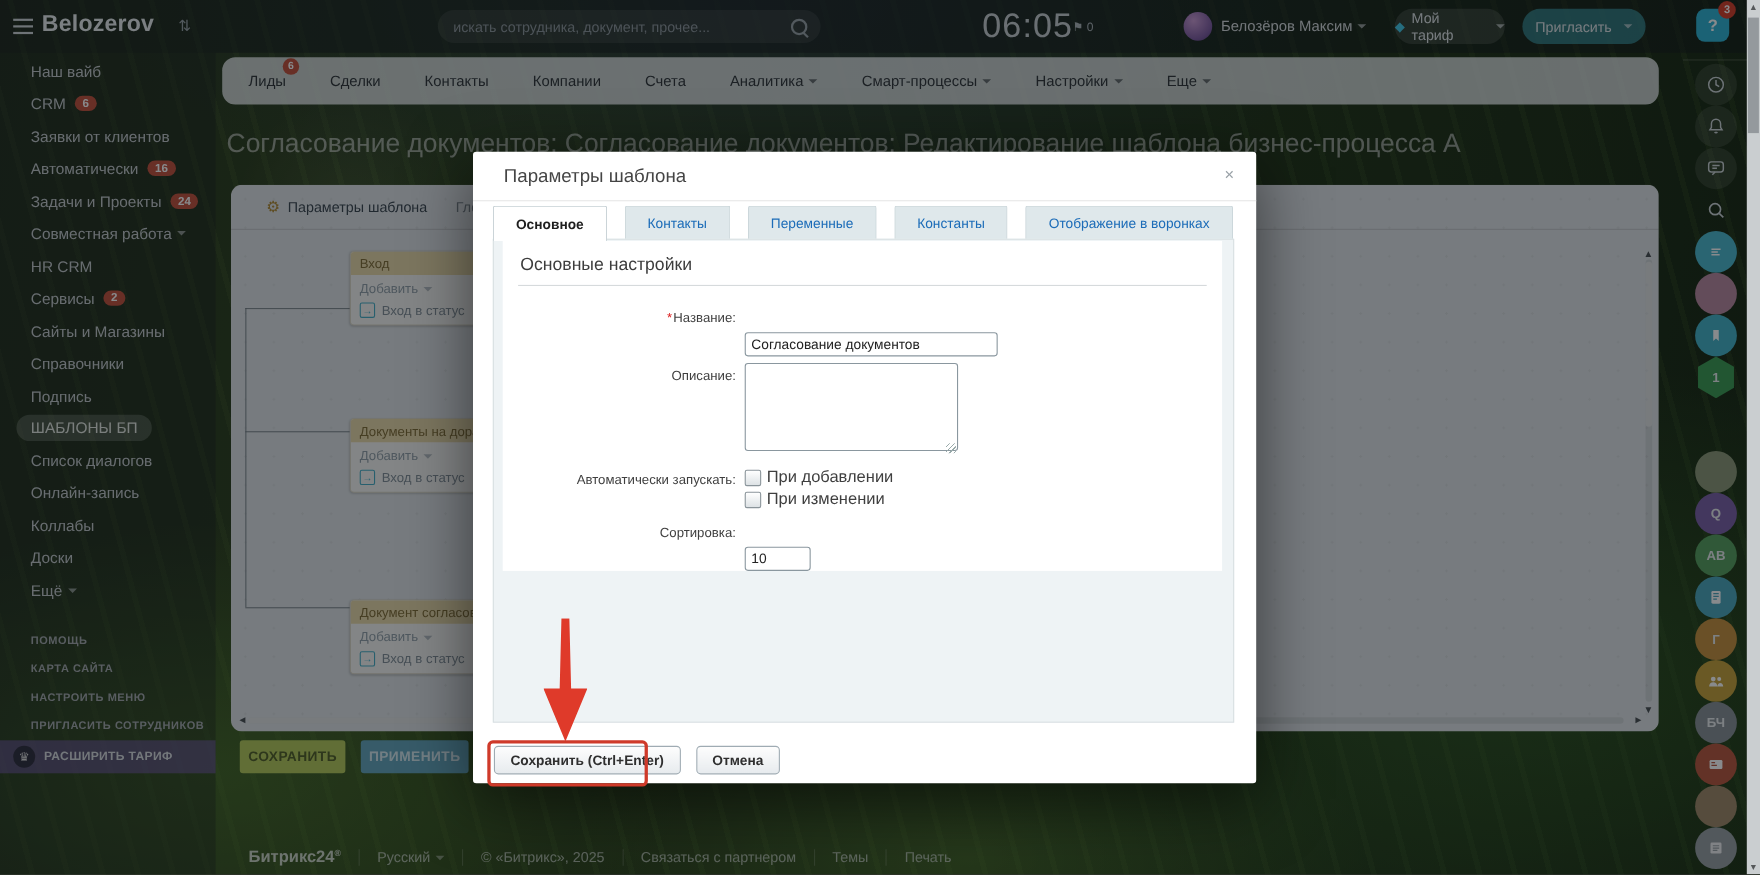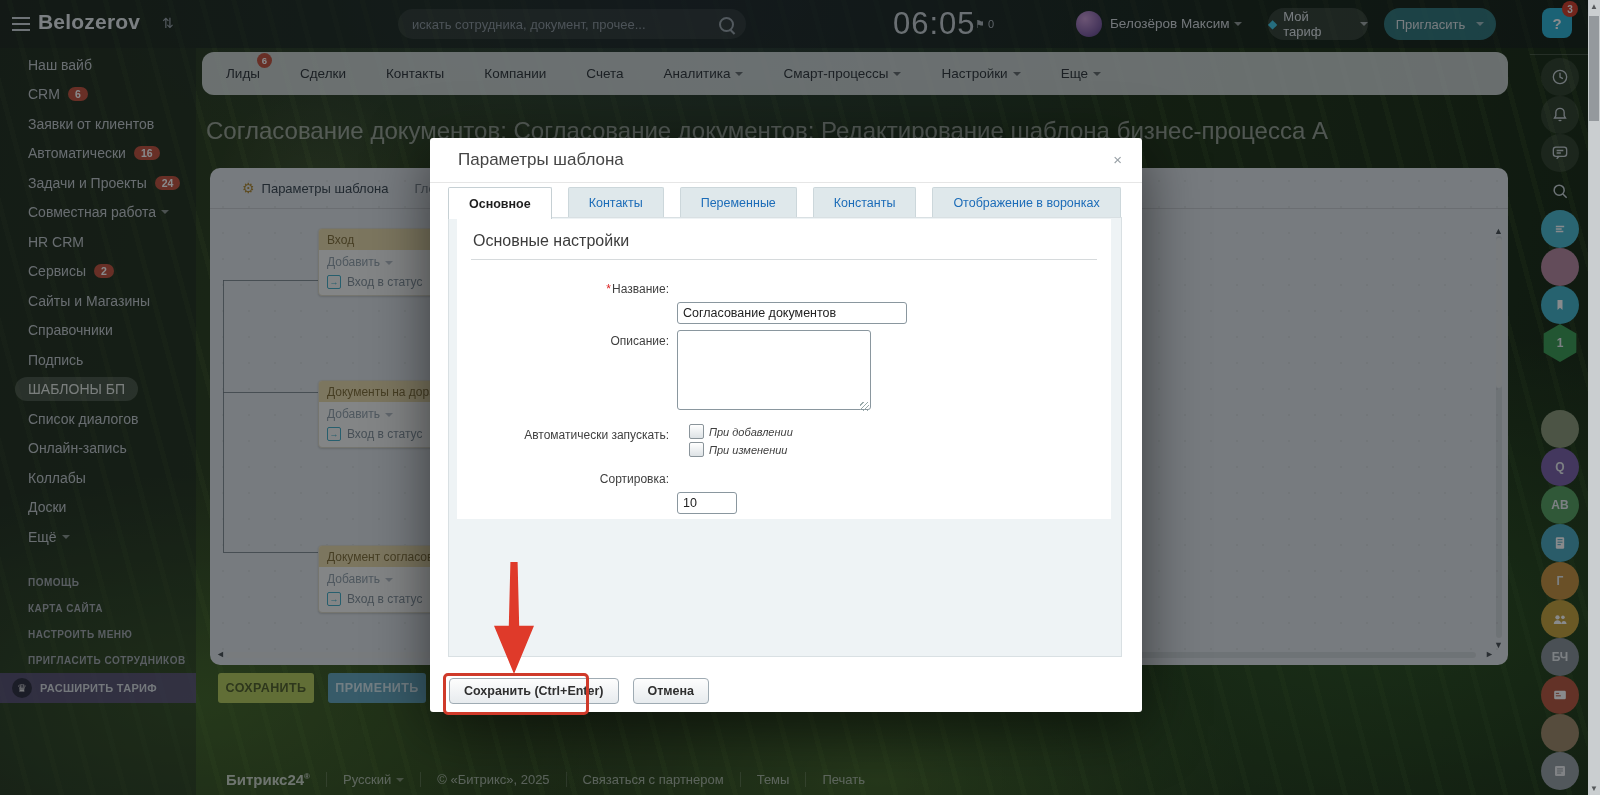--- a/index.html
+++ b/index.html
@@ -124,21 +124,21 @@
   .frow{display:flex;margin-top:10px;}
   .flabel{width:198px;text-align:right;padding-right:8px;font-size:12px;color:#3f3f3f;padding-top:4px;flex:none;}
   .req{color:#d22;margin-right:1px;}
   .tin{border:1px solid #8a979f;border-radius:3px;height:20px;font-size:12.5px;font-family:inherit;padding:0 5px;color:#222;margin-top:24px;}
   .name-in{width:218px;}
   .sort-in{width:48px;}
   .tarea{border:1px solid #8a979f;border-radius:3px;width:188px;height:74px;resize:none;position:relative;}
   .tawrap{position:relative;}
   .resz{position:absolute;right:2px;bottom:3px;width:9px;height:9px;
     background:repeating-linear-gradient(135deg,transparent 0 2px,#9aa 2px 3px);}
-  .cbline{display:flex;align-items:center;gap:5px;font-size:11px;color:#3f3f3f;margin-bottom:3px;cursor:pointer;font-style:italic;}
+  .cbline{display:flex;align-items:flex-end;gap:5px;font-size:15px;color:#3f3f3f;margin-bottom:3px;cursor:pointer;}
   .cb{width:13px;height:13px;border:1px solid #8a949a;border-radius:2px;background:linear-gradient(#fff,#dde2e5);
     flex:none;position:relative;}
   .cb.on::after{content:"✓";position:absolute;left:1px;top:-3px;font-size:12px;color:#333;font-weight:bold;}
   .m-btns{position:absolute;left:19px;top:540px;display:flex;gap:14px;}
   .m-btn{height:26px;padding:0 14px;background:linear-gradient(#fdfdfd,#e7ebee);border:1px solid #9fabb3;
     border-radius:4px;font-size:12.5px;font-weight:bold;color:#2f2f2f;cursor:pointer;font-family:inherit;text-align:right;}
   .red-outline{position:absolute;left:13px;top:535px;width:140px;height:36px;border:3px solid #cf3a2a;border-radius:5px;pointer-events:none;}
   .red-arrow{position:absolute;left:494px;top:562px;width:40px;height:112px;background:#df3a2a;z-index:120;
     clip-path:polygon(41% 0,59% 0,63% 57%,100% 57%,50% 100%,0 57%,37% 57%);}
 </style>
@@ -435,21 +435,21 @@
         </div>
 
         <div class="frow" style="margin-top:6px;">
           <div class="flabel">Описание:</div>
           <div class="tawrap">
             <textarea class="tarea" style=""></textarea>
             <div class="resz"></div>
           </div>
         </div>
 
-        <div class="frow" style="margin-top:10px;gap:12px;">
+        <div class="frow" style="margin-top:10px;">
           <div class="flabel">Автоматически запускать:</div>
           <div>
             <div class="cbline">
                 <span class="cb"></span>
                 <span>При добавлении</span>
               </div>
             <div class="cbline">
                 <span class="cb"></span>
                 <span>При изменении</span>
               </div>

